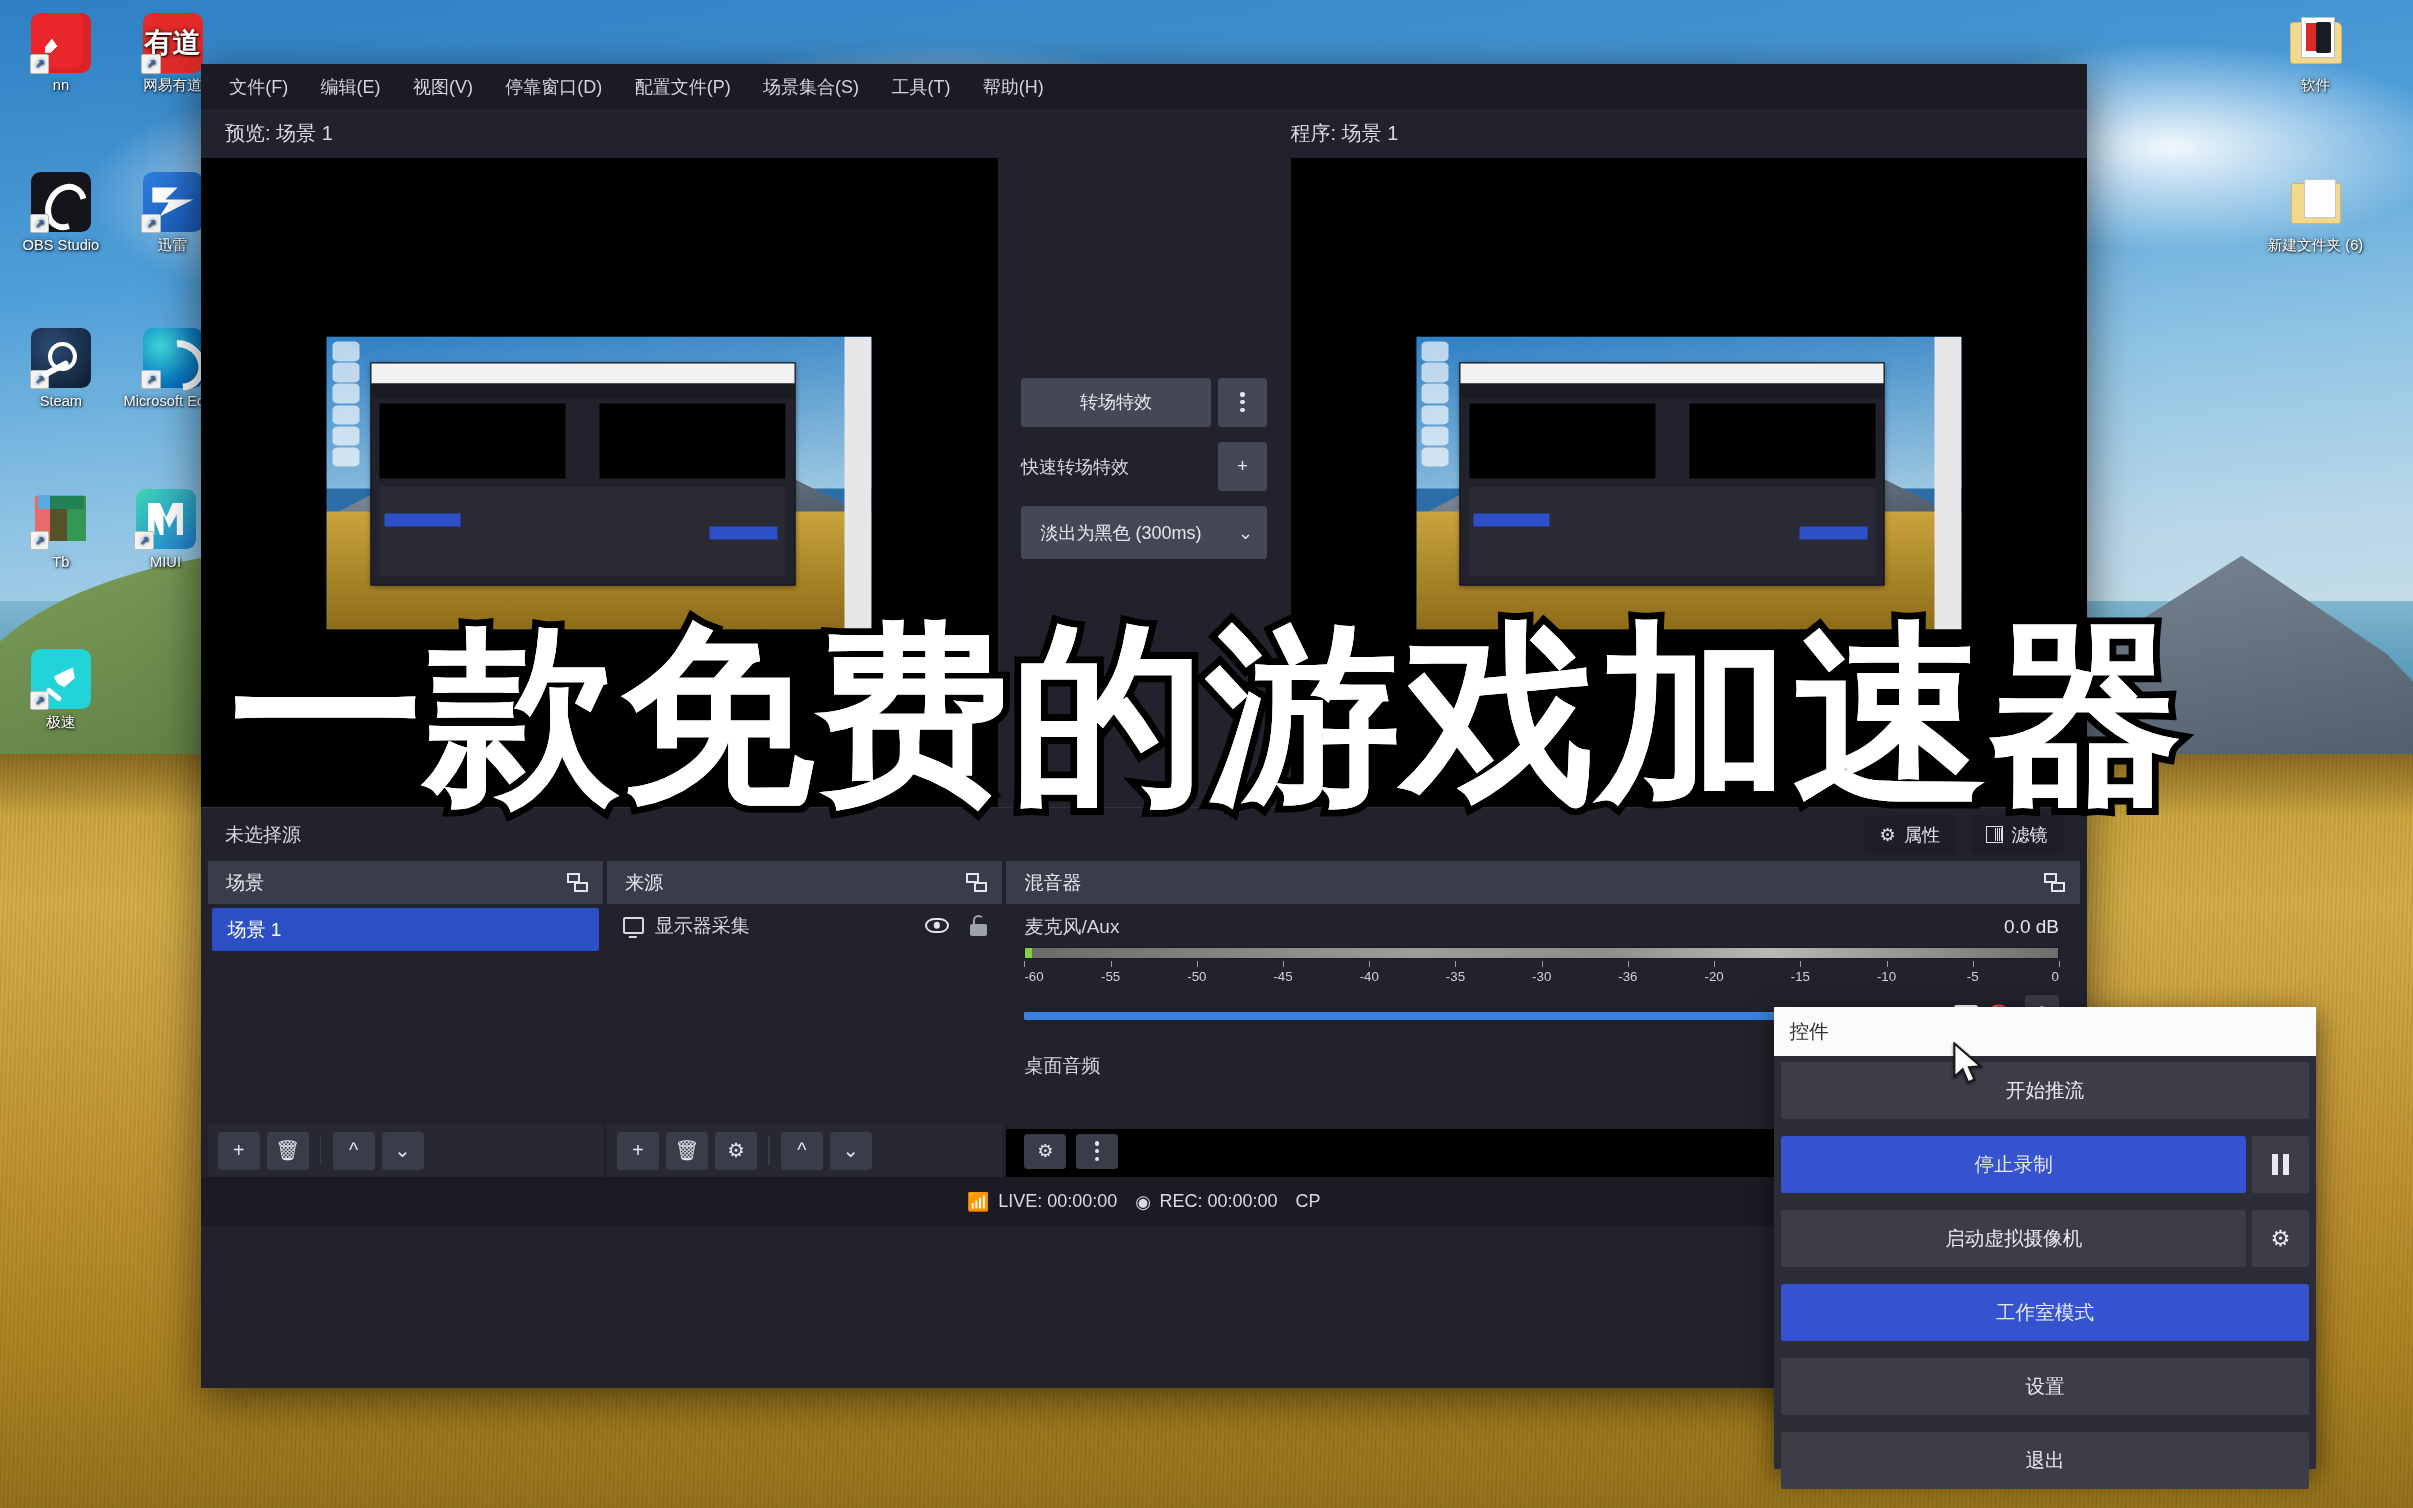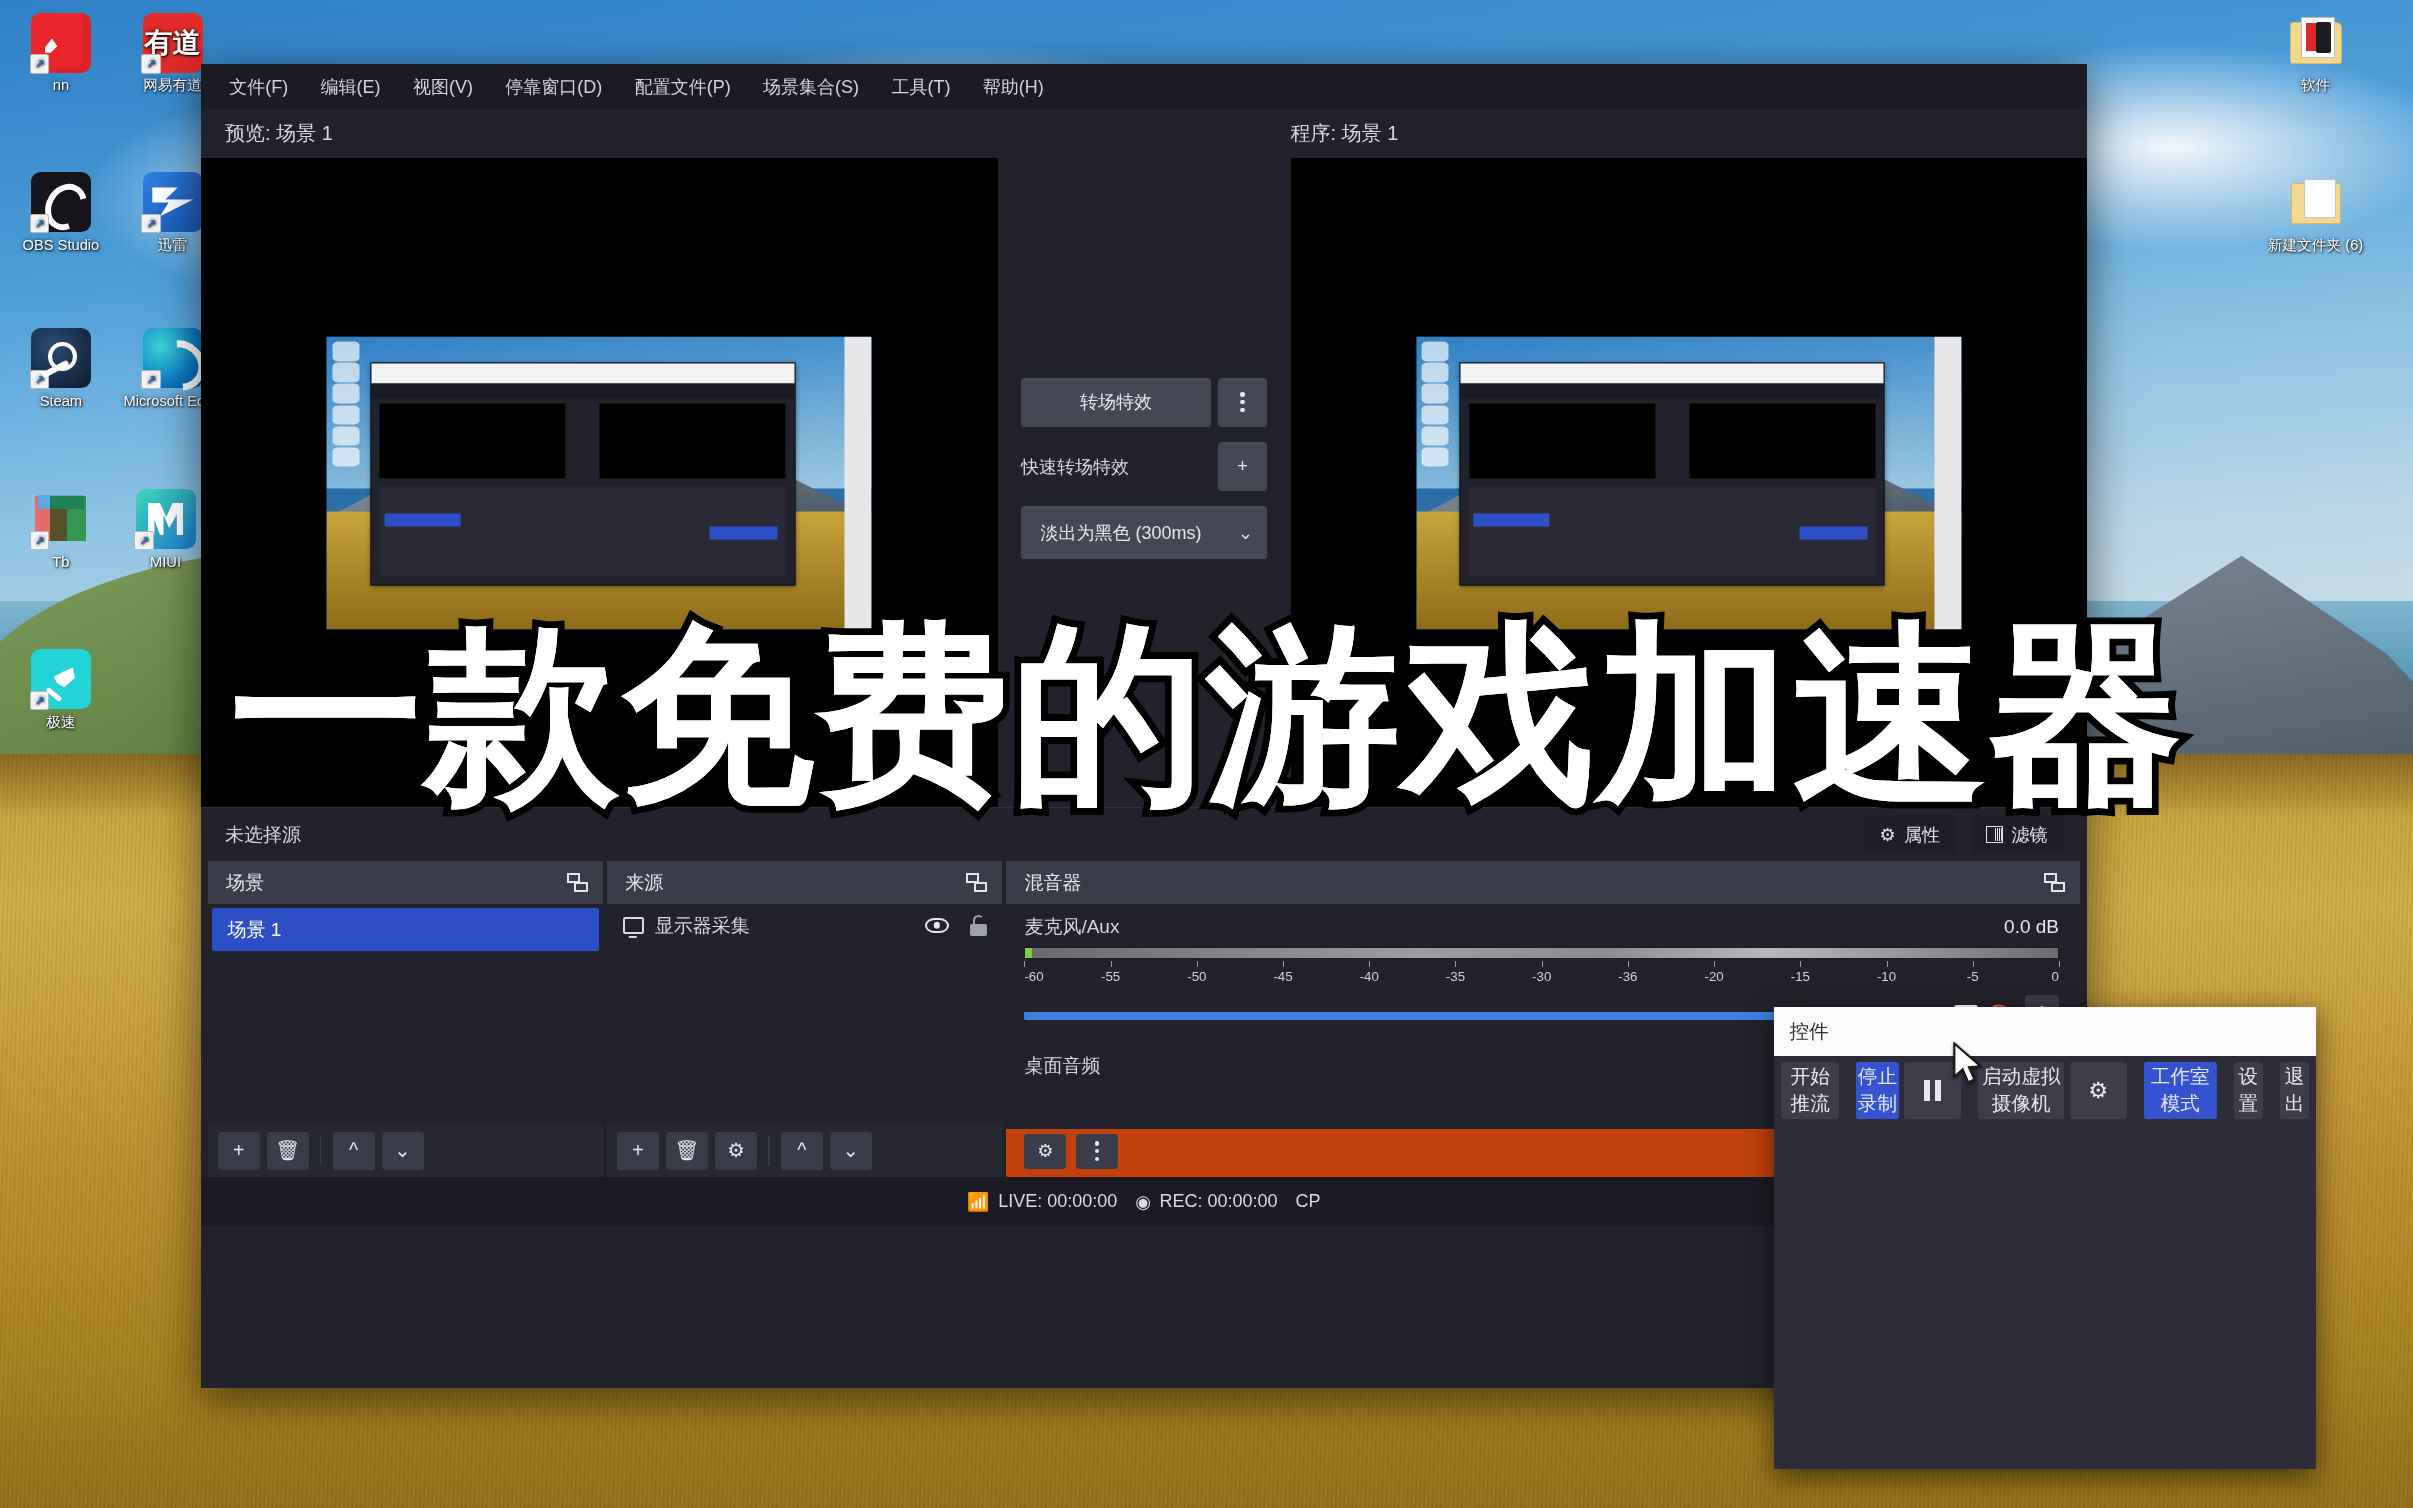--- a/index.html
+++ b/index.html
@@ -207,21 +207,21 @@
   }
   #src-toolbar .nosel { color:#d7d8e0; font-size:19px; }
   #src-toolbar .tb-right { margin-left:auto; display:flex; gap:15.4px; }
   .tb-btn {
     background:#1d1e28; color:#e2e3ea; border:none; border-radius:4.2px; height:39px;
     padding:0 15.4px; display:flex; align-items:center; gap:8.4px; font-size:18px; cursor:pointer;
     font-family:inherit;
   }
 
   #obs-docks { display:flex; height:316px; background:#22222c; padding:0 0 0 0; gap:4.2px; }
-  .dock { background:#c2410c; display:flex; flex-direction:column; border-radius:2.1px; }
+  .dock { background:#000000; display:flex; flex-direction:column; border-radius:2.1px; }
   .dock-scenes { width:395px; margin-left:7px; }
   .dock-sources { width:395px; }
   .dock-mixer { flex:1 1 auto; margin-right:7px; }
   .dock-head {
     height:43px; background:#3b3c49; display:flex; align-items:center;
     padding:0 15.4px 0 18px; color:#e6e7ee; font-size:19px;
   }
   .dock-head .undock { margin-left:auto; cursor:pointer; }
   .dock-body { flex:1 1 auto; background:#22222c; position:relative; overflow:hidden; }
   .dock-foot { height:53px; background:#282833; display:flex; align-items:center; gap:7px; padding:0 9.8px; }
@@ -276,21 +276,21 @@
 
   
   #controls {
     position:absolute; left:1774px; top:1007px; width:542px; height:462px;
     background:#2c2d38; box-shadow:0 7px 28px rgba(0,0,0,.55); border-radius:1.4px;
   }
   #controls-head {
     height:49px; background:#fbfbfb; color:#303030; font-size:19.6px;
     display:flex; align-items:center; padding-left:15.4px;
   }
-  #controls-body { padding:5.6px 7px 7px; display:flex; flex-direction:row; gap:17px; }
+  #controls-body { padding:5.6px 7px 7px; display:flex; flex-direction:column; gap:17px; }
   .ctl-row { display:flex; gap:5.6px; }
   .ctl-btn {
     flex:1 1 auto; height:57px; background:#3c3d49; color:#e8e9f0; border:none; border-radius:2.8px;
     font-size:19.6px; display:flex; align-items:center; justify-content:center; cursor:pointer;
     font-family:inherit; position:relative;
   }
   .ctl-btn.primary { background:#3653cf; }
   .ctl-sq { width:57px; flex:0 0 57px; height:57px; background:#3c3d49; border:none; border-radius:2.8px;
     color:#e8e9f0; display:flex; align-items:center; justify-content:center; cursor:pointer; }
   .pause-ic { display:flex; gap:4.9px; }

